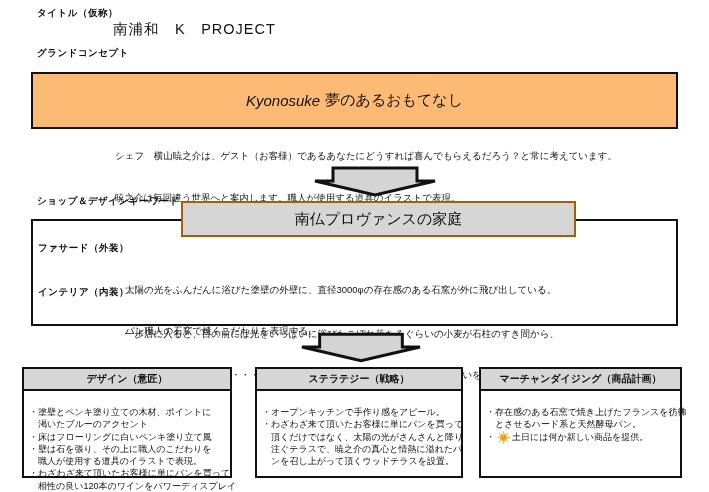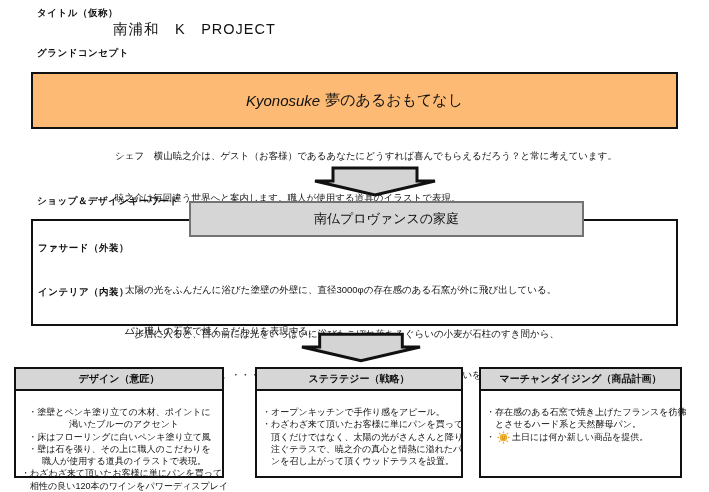--- a/index.html
+++ b/index.html
@@ -18,34 +18,34 @@
     font-size:15px;background:#fdba74;margin-top:12px;
   }
   #concept-box .latin{font-style:italic;margin-right:5px;}
   #intro{position:absolute;left:115px;top:121px;font-size:9.5px;line-height:14px;white-space:pre;}
   .italic{font-style:italic;}
   .block-arrow{position:absolute;}
   #arrow1{left:313px;top:166px;}
   #shop-label{left:37px;top:195px;}
   #outer-box{position:absolute;left:31px;top:219px;width:643px;height:103px;border:2px solid #111;background:#fff;}
   #keyword-box{
-    position:absolute;left:189px;top:201px;width:391px;height:32px;
-    background:#d6d6d6;border:2px solid #737373;display:flex;align-items:center;justify-content:center;
-    font-size:13px;z-index:3;
+    position:absolute;left:181px;top:201px;width:391px;height:32px;
+    background:#d6d6d6;border:2px solid #a16207;display:flex;align-items:center;justify-content:center;
+    font-size:15px;z-index:3;
   }
   #facade-label{left:38px;top:242px;}
   #facade-text{position:absolute;left:125px;top:256px;font-size:9.5px;line-height:13.5px;white-space:pre;}
   #interior-label{left:38px;top:286px;}
   #interior-text{position:absolute;left:125px;top:300px;font-size:9.5px;line-height:13.5px;white-space:pre;}
   #arrow2{left:300px;top:332px;}
   .card{
     position:absolute;top:367px;height:107px;border:2px solid #111;background:#fff;
     display:flex;flex-direction:column;
   }
-  #card-0{left:14px;width:206px;text-align:center;}
+  #card-0{left:22px;width:206px;}
   #card-1{left:255px;width:204px;}
   #card-2{left:479px;width:199px;}
   .card-header{
     height:20px;background:#d6d6d6;border-bottom:2px solid #111;
     display:flex;align-items:center;justify-content:center;
     font-size:10px;font-weight:bold;flex:0 0 auto;
   }
   .card-body{flex:1;padding:15px 4px 0 5px;font-size:9px;line-height:12.3px;}
   .card-line{white-space:pre;}
   .sun-line{display:flex;align-items:center;white-space:pre;}

